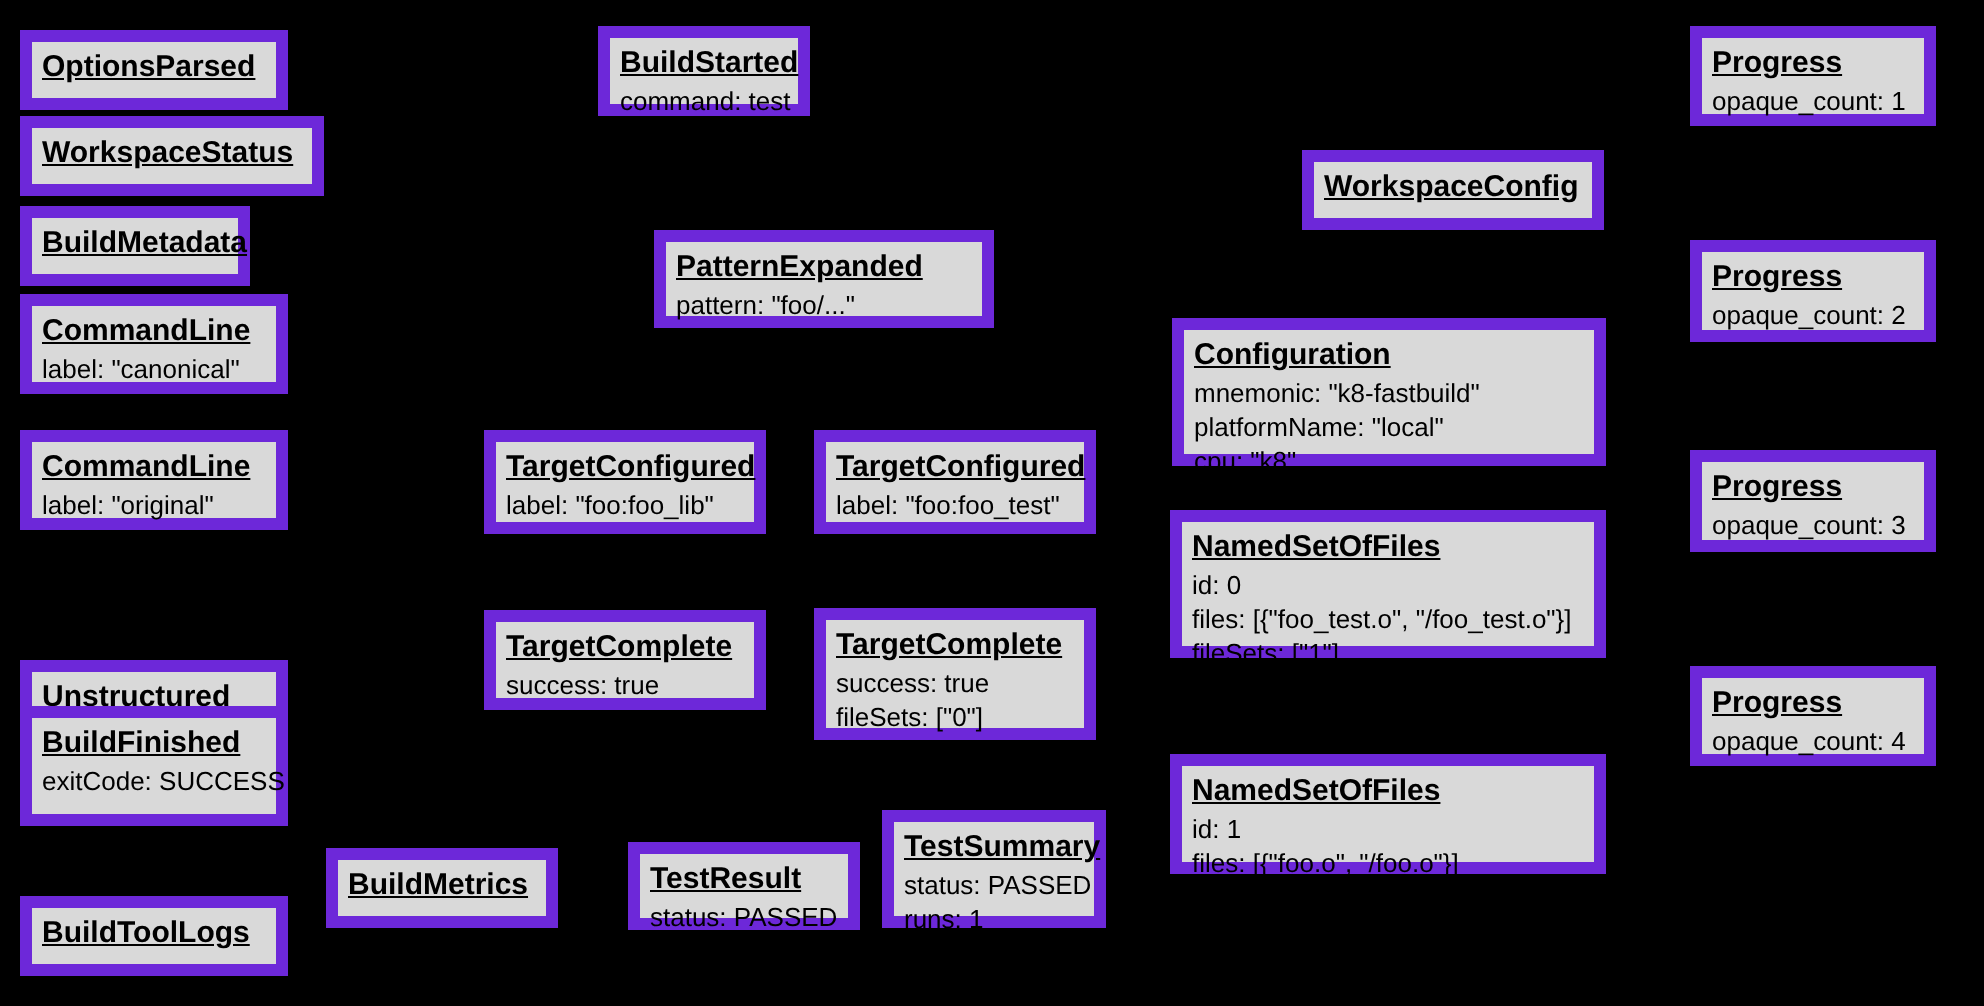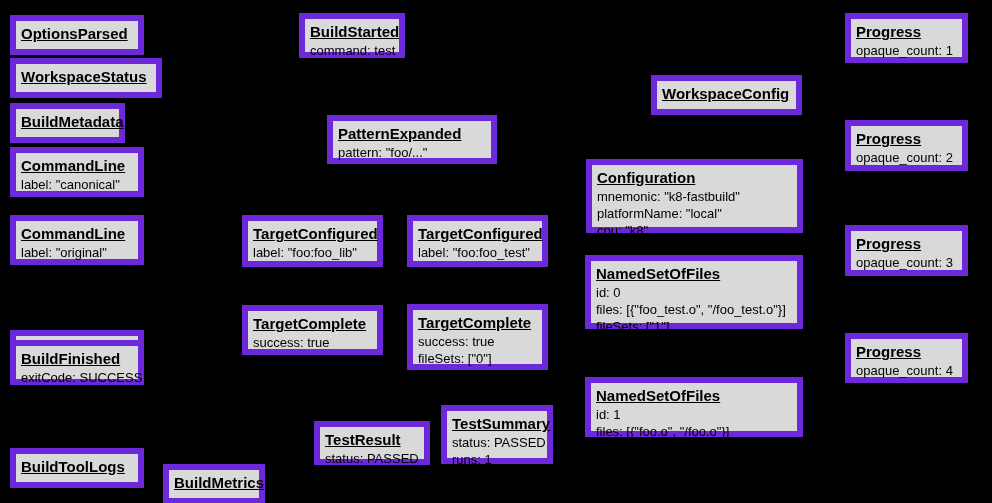--- a/index.html
+++ b/index.html
@@ -61,30 +61,30 @@
   <div class="node" style="left:10px;top:215px;width:134px;height:50px;">
     <div class="title">CommandLine</div>
     <div class="attrs">label: "original"</div>
   </div>
 
   <div class="node" style="left:10px;top:285px;width:134px;height:55px;margin-top:45px;">
     <div class="title">Unstructured
 CommandLine</div>
   </div>
 
-  <div class="node" style="left:10px;top:340px;width:134px;height:45px;">
+  <div class="node" style="left:10px;top:353px;width:134px;height:60px;">
     <div class="title">BuildFinished</div>
     <div class="attrs">exitCode: SUCCESS</div>
   </div>
 
   <div class="node" style="left:10px;top:448px;width:134px;">
     <div class="title">BuildToolLogs</div>
   </div>
 
-  <div class="node" style="left:163px;top:464px;width:102px;">
+  <div class="node" style="left:163px;top:424px;width:116px;">
     <div class="title">BuildMetrics</div>
   </div>
 
   <div class="node" style="left:299px;top:13px;width:106px;height:45px;">
     <div class="title">BuildStarted</div>
     <div class="attrs">command: test</div>
   </div>
 
   <div class="node" style="left:299px;top:115px;width:170px;height:49px;margin-left:28px;">
     <div class="title">PatternExpanded</div>

